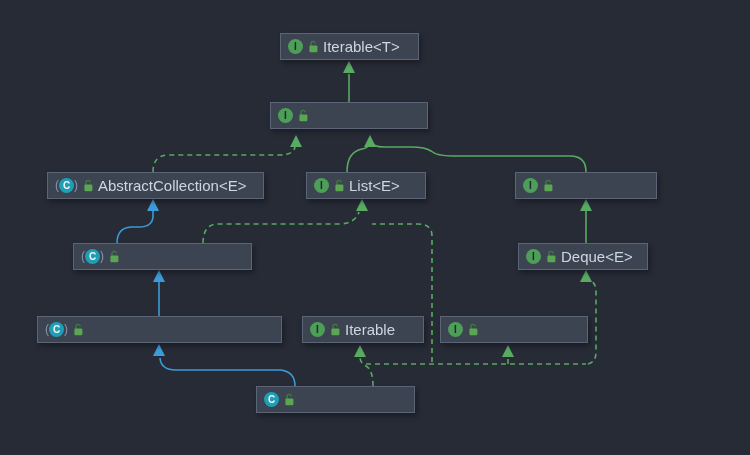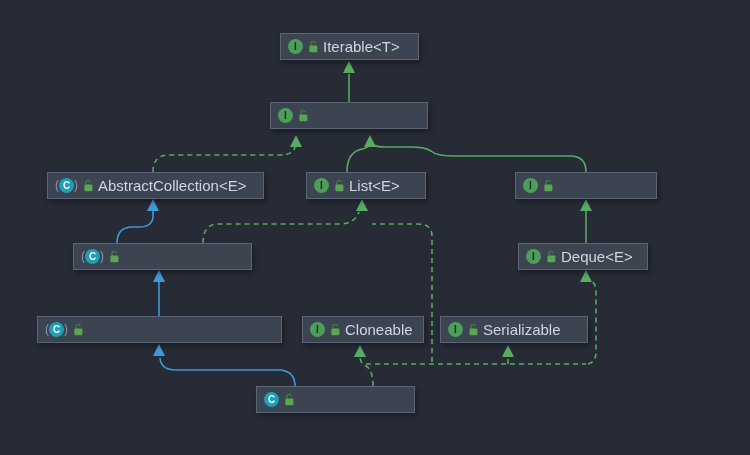--- a/index.html
+++ b/index.html
@@ -178,31 +178,30 @@
         </span>
       </div>
       <div class="node" style="left: 302px; top: 316px; width: 122px; height: 27px;">
         <span class="typeicon iface">I</span>
         <span class="lock">
           <svg width="11" height="13" viewBox="0 0 11 13">
             <path d="M3,6 V3.6 A2.1,2.1 0 0 1 7.2,3.4" fill="none" stroke="#3e7a42" stroke-width="1.4"></path>
             <rect x="1.4" y="5.6" width="8" height="6.6" rx="1.2" fill="#5aa653"></rect>
           </svg>
         </span>
-        <span class="label">Cloneable</span>
+        <span class="label">Iterable</span>
       </div>
       <div class="node" style="left: 440px; top: 316px; width: 148px; height: 27px;">
         <span class="typeicon iface">I</span>
         <span class="lock">
           <svg width="11" height="13" viewBox="0 0 11 13">
             <path d="M3,6 V3.6 A2.1,2.1 0 0 1 7.2,3.4" fill="none" stroke="#3e7a42" stroke-width="1.4"></path>
             <rect x="1.4" y="5.6" width="8" height="6.6" rx="1.2" fill="#5aa653"></rect>
           </svg>
         </span>
-        <span class="label">Serializable</span>
       </div>
       <div class="node" style="left: 256px; top: 386px; width: 159px; height: 27px;">
         <span class="typeicon cls">C</span>
         <span class="lock">
           <svg width="11" height="13" viewBox="0 0 11 13">
             <path d="M3,6 V3.6 A2.1,2.1 0 0 1 7.2,3.4" fill="none" stroke="#3e7a42" stroke-width="1.4"></path>
             <rect x="1.4" y="5.6" width="8" height="6.6" rx="1.2" fill="#5aa653"></rect>
           </svg>
         </span>
       </div>

